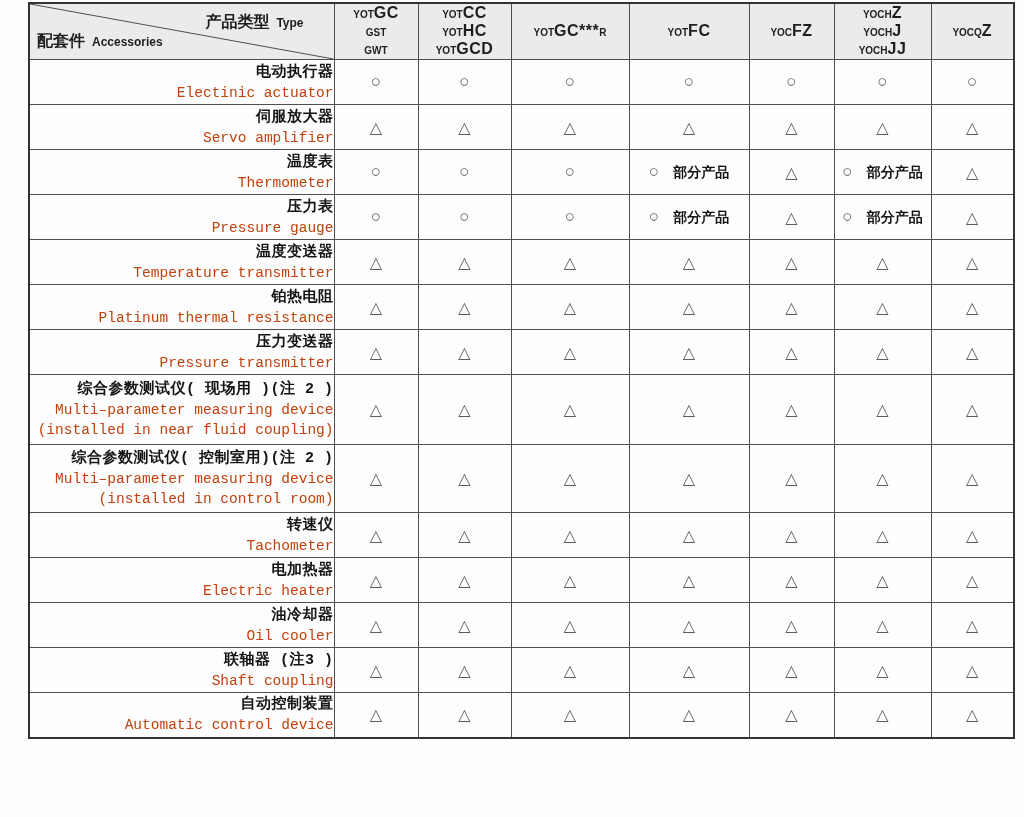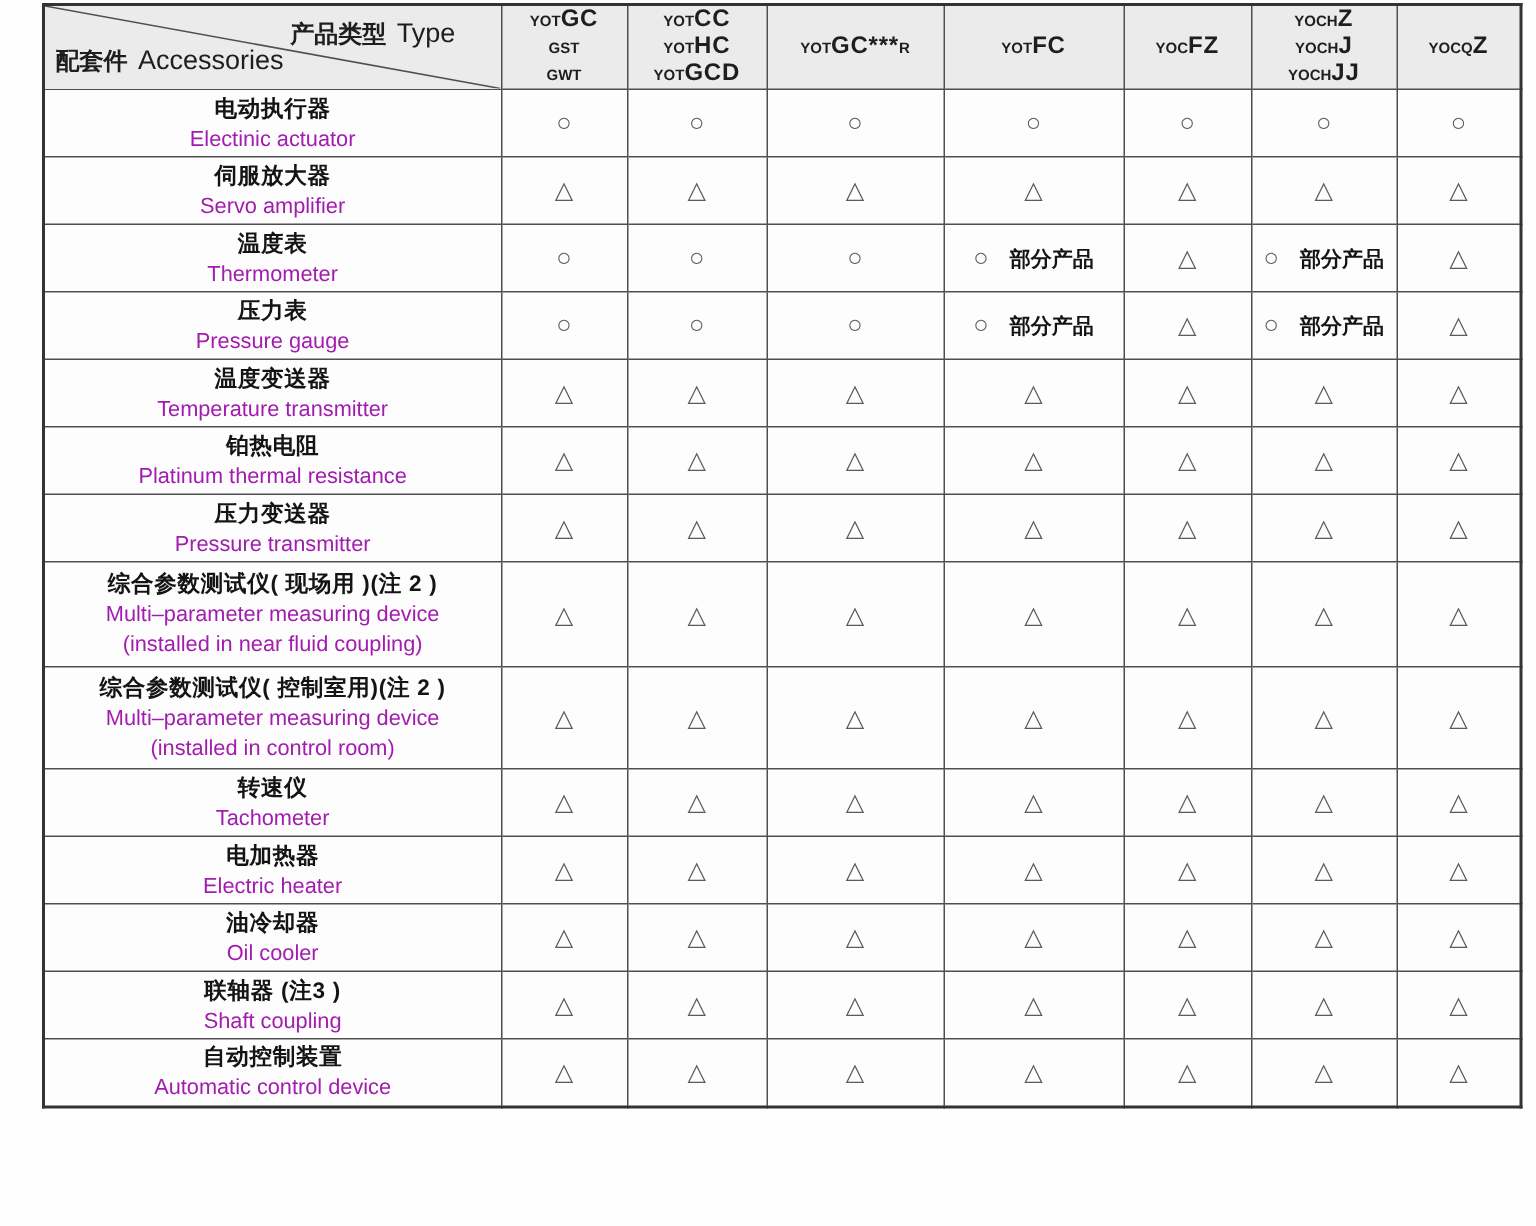--- a/index.html
+++ b/index.html
@@ -24,28 +24,28 @@
   }
   .head-line{line-height:16px;white-space:nowrap;}
   .mainseg{font-size:10px;}
   .sub{font-size:16px;letter-spacing:0.5px;}
   
   .corner{position:relative;background:var(--header-bg,#ebebeb);}
   .diag{position:absolute;left:0;top:0;width:100%;height:100%;display:block;}
   .corner-top{position:absolute;top:8px;right:30px;white-space:nowrap;}
   .corner-bottom{position:absolute;bottom:7px;left:7px;white-space:nowrap;}
   .corner .zh{font-size:16px;font-weight:bold;}
-  .corner .en{font-size:18px;font-weight:normal;margin-left:7px;}
+  .corner .en{font-size:12px;font-weight:bold;margin-left:7px;}
   
   tbody tr{height:45px;}
   tbody tr.tall{height:70px;}
   tbody tr.tall2{height:68px;}
-  .label-cell{background:#fdfdfd;text-align:center;padding:3px 6px 3px 17px;}
+  .label-cell{background:#fdfdfd;text-align:right;padding:3px 6px 3px 17px;font-family:Liberation Mono, monospace;}
   .zh-name{font-size:15px;font-weight:bold;color:#141414;line-height:21px;letter-spacing:0.5px;}
-  .en-name{font-size:14.5px;font-weight:normal;color:#a21caf;line-height:20px;}
+  .en-name{font-size:14.5px;font-weight:normal;color:#c2410c;line-height:20px;}
   .sym-cell{background:#fdfdfd;text-align:center;white-space:nowrap;}
   .circle{font-size:17px;color:var(--symbol,#5c5c5c);}
   .triangle{font-size:16px;color:var(--symbol,#5c5c5c);}
   .partial{font-size:14px;font-weight:bold;color:#141414;margin-left:14px;}
 </style>
 </head>
 <body>
 
 <table class="acc-table">
   <colgroup>

